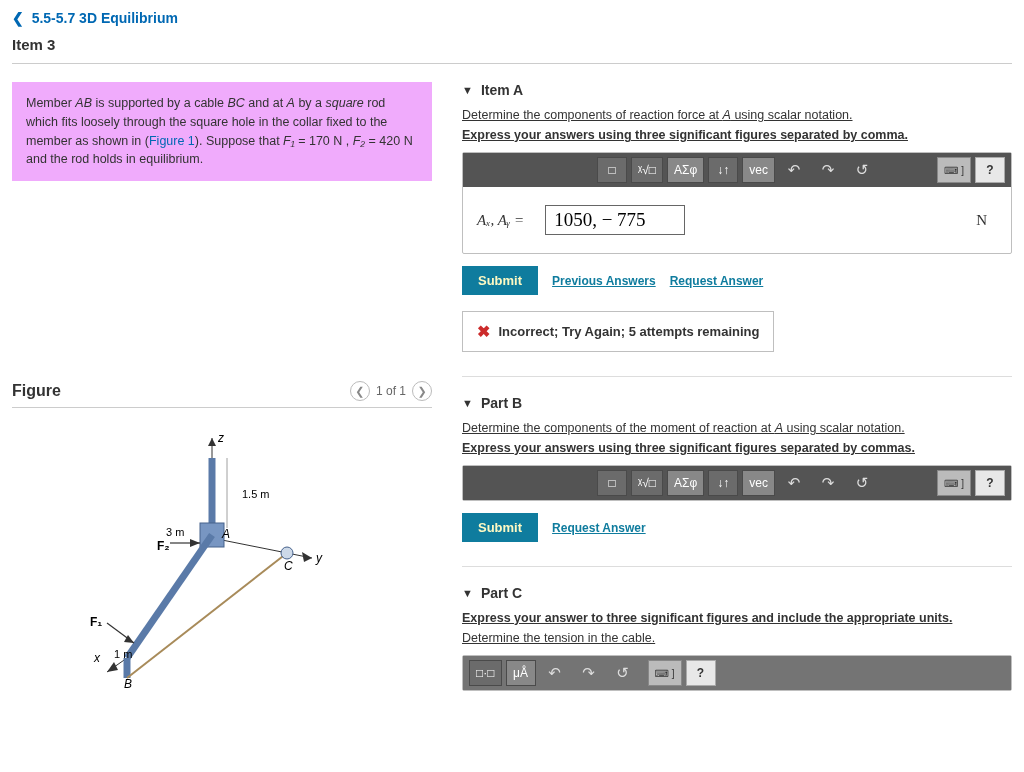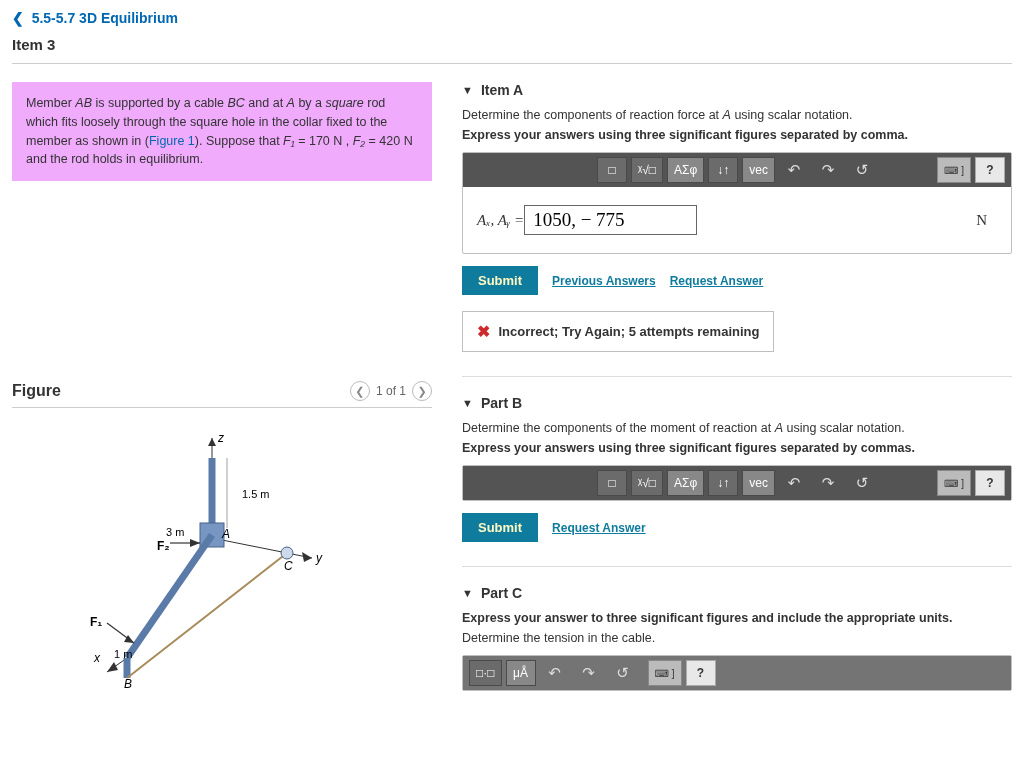--- a/index.html
+++ b/index.html
@@ -14,32 +14,32 @@
   .intro { background: #f0abfc; padding: 12px 14px; font-size: 12.5px; line-height: 1.5; }
   .figure-block { margin-top: 200px; }
   .figure-head { display: flex; justify-content: space-between; align-items: center; border-bottom: 1px solid #ccc; padding-bottom: 6px; }
   .figure-head h3 { font-size: 16px; font-weight: bold; }
   .pager { display: flex; align-items: center; gap: 6px; font-size: 12px; color: #666; }
   .pager-btn { width: 20px; height: 20px; border: 1px solid #bbb; border-radius: 50%; display: flex; align-items: center; justify-content: center; color: #888; cursor: pointer; background: #fff; font-size: 11px; }
   .figure-img { margin-top: 20px; display:flex; justify-content:center; }
   .part { margin-bottom: 24px; }
   .part-head { display: flex; align-items: center; gap: 8px; font-weight: bold; font-size: 14px; margin-bottom: 10px; }
   .caret { font-size: 11px; color: #333; }
-  .prompt { font-size: 12.5px; margin-bottom: 6px; }
+  .prompt { font-size: 12.5px; margin-bottom: 6px; text-decoration: underline; }
   .bold { font-weight: bold; }
   .answer-box { border: 1px solid #bfbfbf; border-radius: 2px; margin: 10px 0 12px 0; }
   .toolbar { background: #545454; display: flex; align-items: center; justify-content: center; gap: 4px; padding: 4px 6px; position: relative; }
   .toolbar-right { position: absolute; right: 6px; display: flex; gap: 4px; align-items: center; }
   .tbtn { background: #6b6b6b; color: #fff; border: 1px solid #4a4a4a; height: 26px; min-width: 30px; padding: 0 6px; display: flex; align-items: center; justify-content: center; font-size: 12px; cursor: pointer; }
   .tbtn.light { background: #888; text-align: center; }
   .tbtn.ghost { background: transparent; border: none; color: #ddd; font-size: 15px; }
   .tbtn.key { background: #bbb; color: #333; border: 1px solid #888; font-size: 10px; }
   .tbtn.help { background: #e8e8e8; color: #333; border: 1px solid #aaa; font-weight: bold; }
   .toolbar2 { background: #747474; display: flex; align-items: center; gap: 4px; padding: 4px 6px; position: relative; justify-content:flex-start; }
-  .input-row { display: flex; align-items: center; padding: 18px 14px; }
+  .input-row { display: flex; align-items: center; padding: 18px 14px; gap: 8px; }
   .ilab { font-family: "Times New Roman", serif; font-style: italic; font-size: 15px; }
   .answer-input { border: 1px solid #666; height: 30px; padding: 2px 8px; font-family: "Times New Roman", serif; font-size: 19px; }
   .unit { margin-left: auto; font-family: "Times New Roman", serif; font-size: 15px; padding-right: 10px; }
   .actions { display: flex; align-items: center; gap: 14px; margin-bottom: 10px; }
   .submit { background: #0f7c9e; color: #fef9c3; border: none; padding: 7px 16px; font-size: 13px; font-weight: bold; cursor: pointer; }
   .linkish { color: #0f7c9e; text-decoration: underline; font-size: 12px; cursor: pointer; font-weight: bold; }
   .feedback { border: 1px solid #bfbfbf; display: inline-flex; align-items: center; gap: 8px; padding: 10px 14px; font-size: 13px; font-weight: bold; margin-top: 6px; }
   .xmark { color: #cc2b2b; font-size: 16px; }
   .sep { border-top: 1px solid #ddd; margin: 18px 0; }
 </style>
@@ -151,21 +151,21 @@
             <div class="tbtn key">
                 <span>⌨ ]</span>
               </div>
             <div class="tbtn help">
                 <span>?</span>
               </div>
           </div>
         </div>
         <div class="input-row">
           <span class="ilab">Aₓ, Aᵧ =</span>
-          <input class="answer-input" style="width: 173px;" value="1050, − 775">
+          <input class="answer-input" style="width: 140px; margin-left: 13px;" value="1050, − 775">
           <span class="unit">N</span>
         </div>
       </div>
       <div class="actions">
         <button class="submit">Submit</button>
         <span class="linkish">Previous Answers</span>
         <span class="linkish">Request Answer</span>
       </div>
       <div class="feedback">
         <span class="xmark">✖</span>

